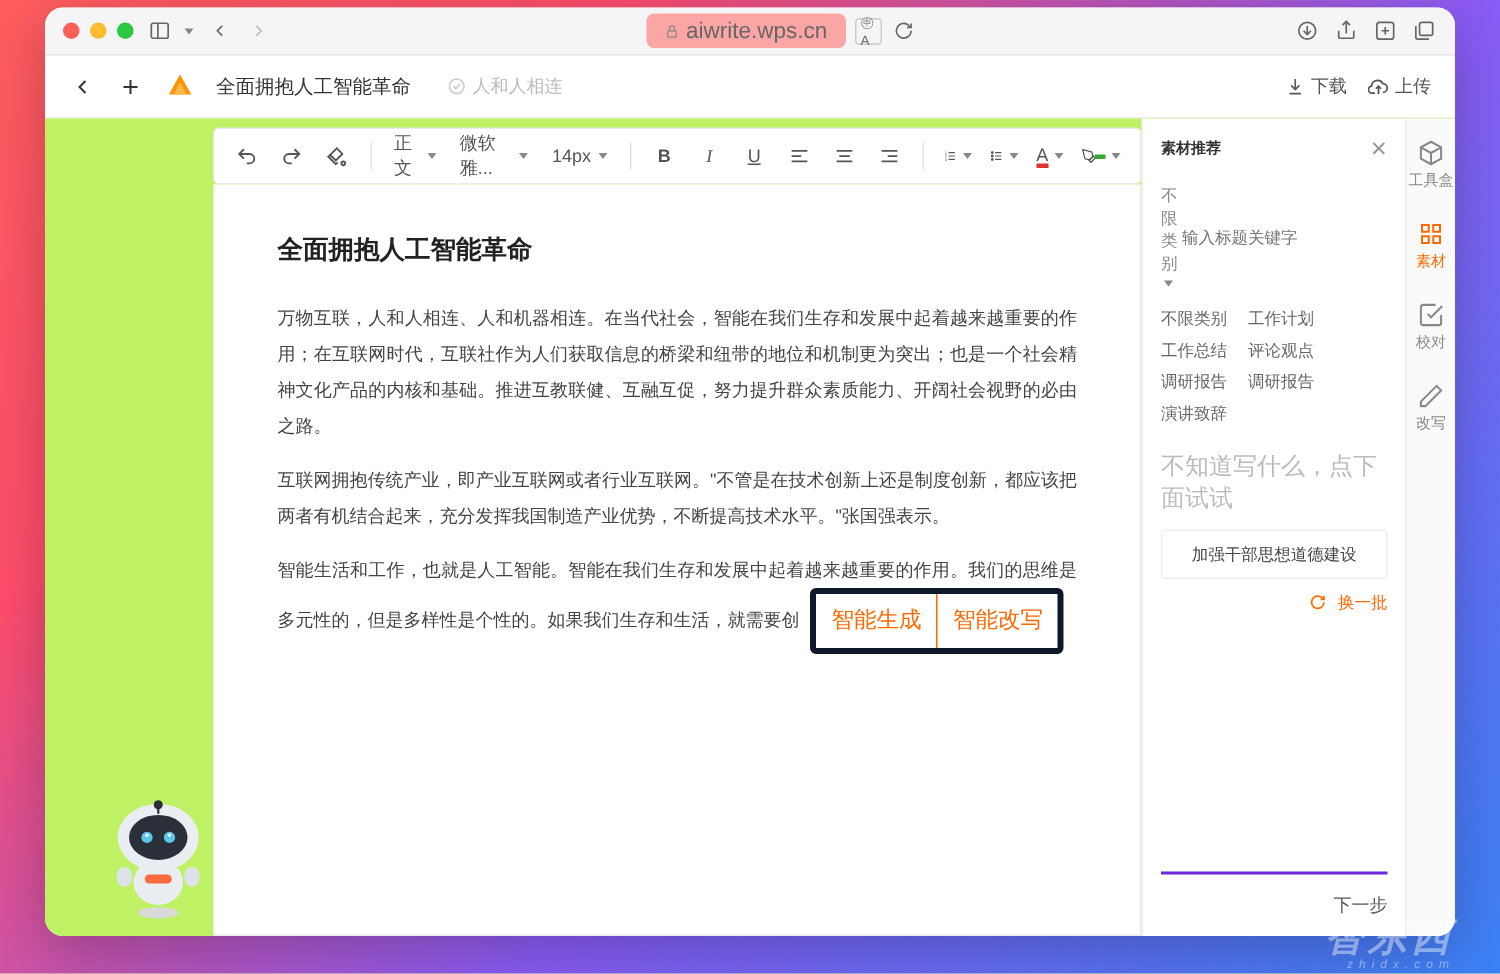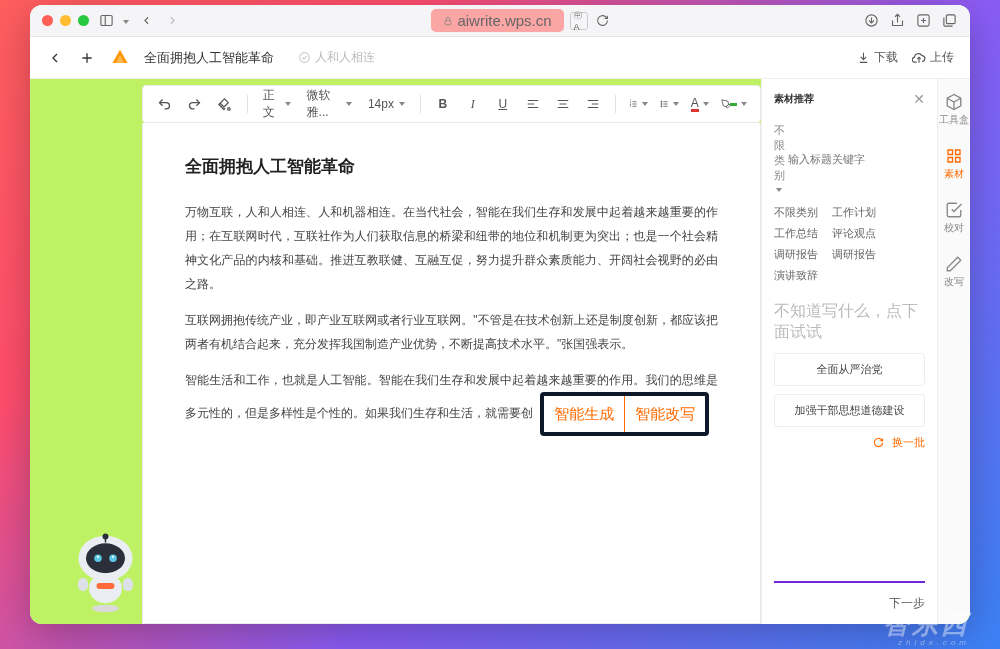--- a/index.html
+++ b/index.html
@@ -323,21 +323,20 @@
       <div class="rp-cats">
         <span>不限类别</span>
         <span>工作计划</span>
         <span>工作总结</span>
         <span>评论观点</span>
         <span>调研报告</span>
         <span>调研报告</span>
         <span>演讲致辞</span>
       </div>
       <div class="rp-hint">不知道写什么，点下面试试</div>
-      <div class="rp-card">全面从严治党</div>
       <div class="rp-card">加强干部思想道德建设</div>
       <div class="rp-refresh">
         <svg viewBox="0 0 24 24" width="11" height="11" fill="none" stroke="#ff6a00" stroke-width="2.5">
             <path d="M21 12a9 9 0 1 1-3-6.7L21 8"></path>
             <polyline points="21 3 21 8 16 8"></polyline>
           </svg>
         <span>换一批</span>
       </div>
       <div class="rp-footer">下一步</div>
     </div>

